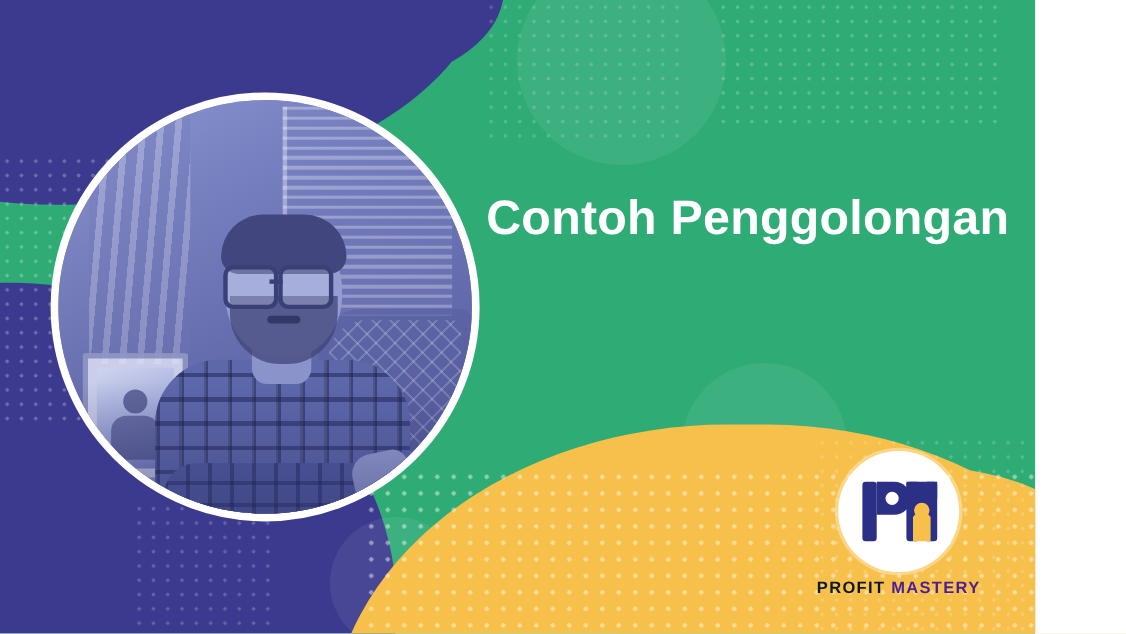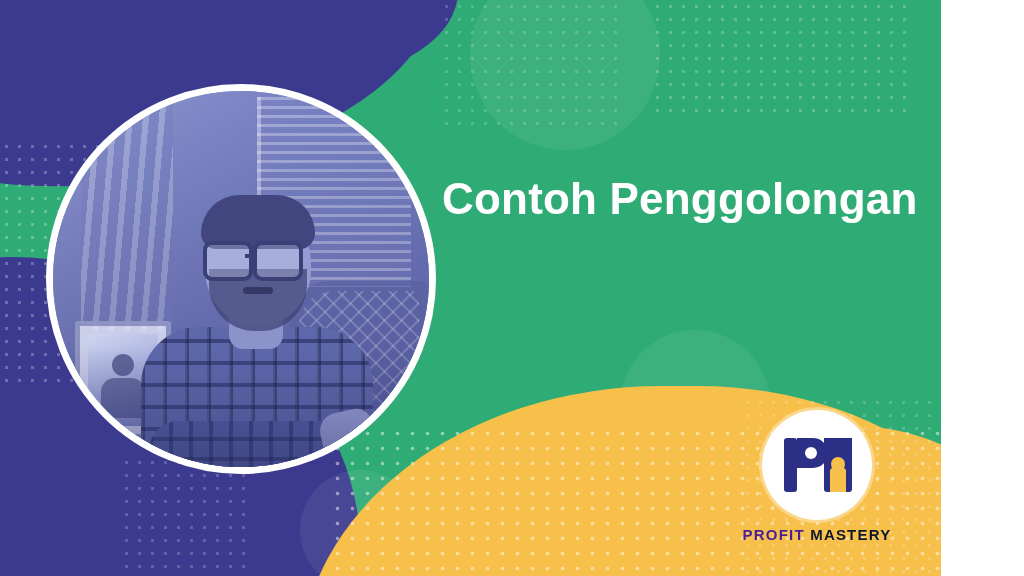--- a/index.html
+++ b/index.html
@@ -292,22 +292,22 @@
     display: flex;
     align-items: center;
     justify-content: center;
   }
   .logo-text {
     margin-top: 6px;
     font-size: 15px;
     font-weight: bold;
     letter-spacing: 1.2px;
   }
-  .logo-text .w1 { color: #4c1d95; }
-  .logo-text .w2 { color: #0f172a; }
+  .logo-text .w1 { color: #0f172a; }
+  .logo-text .w2 { color: #4c1d95; }
 </style>
 </head>
 <body>
 
 <div class="slide">
 
   <div class="bg-green"></div>
 
   <div class="swoosh-navy"></div>
   <div class="swoosh-navy2"></div>

